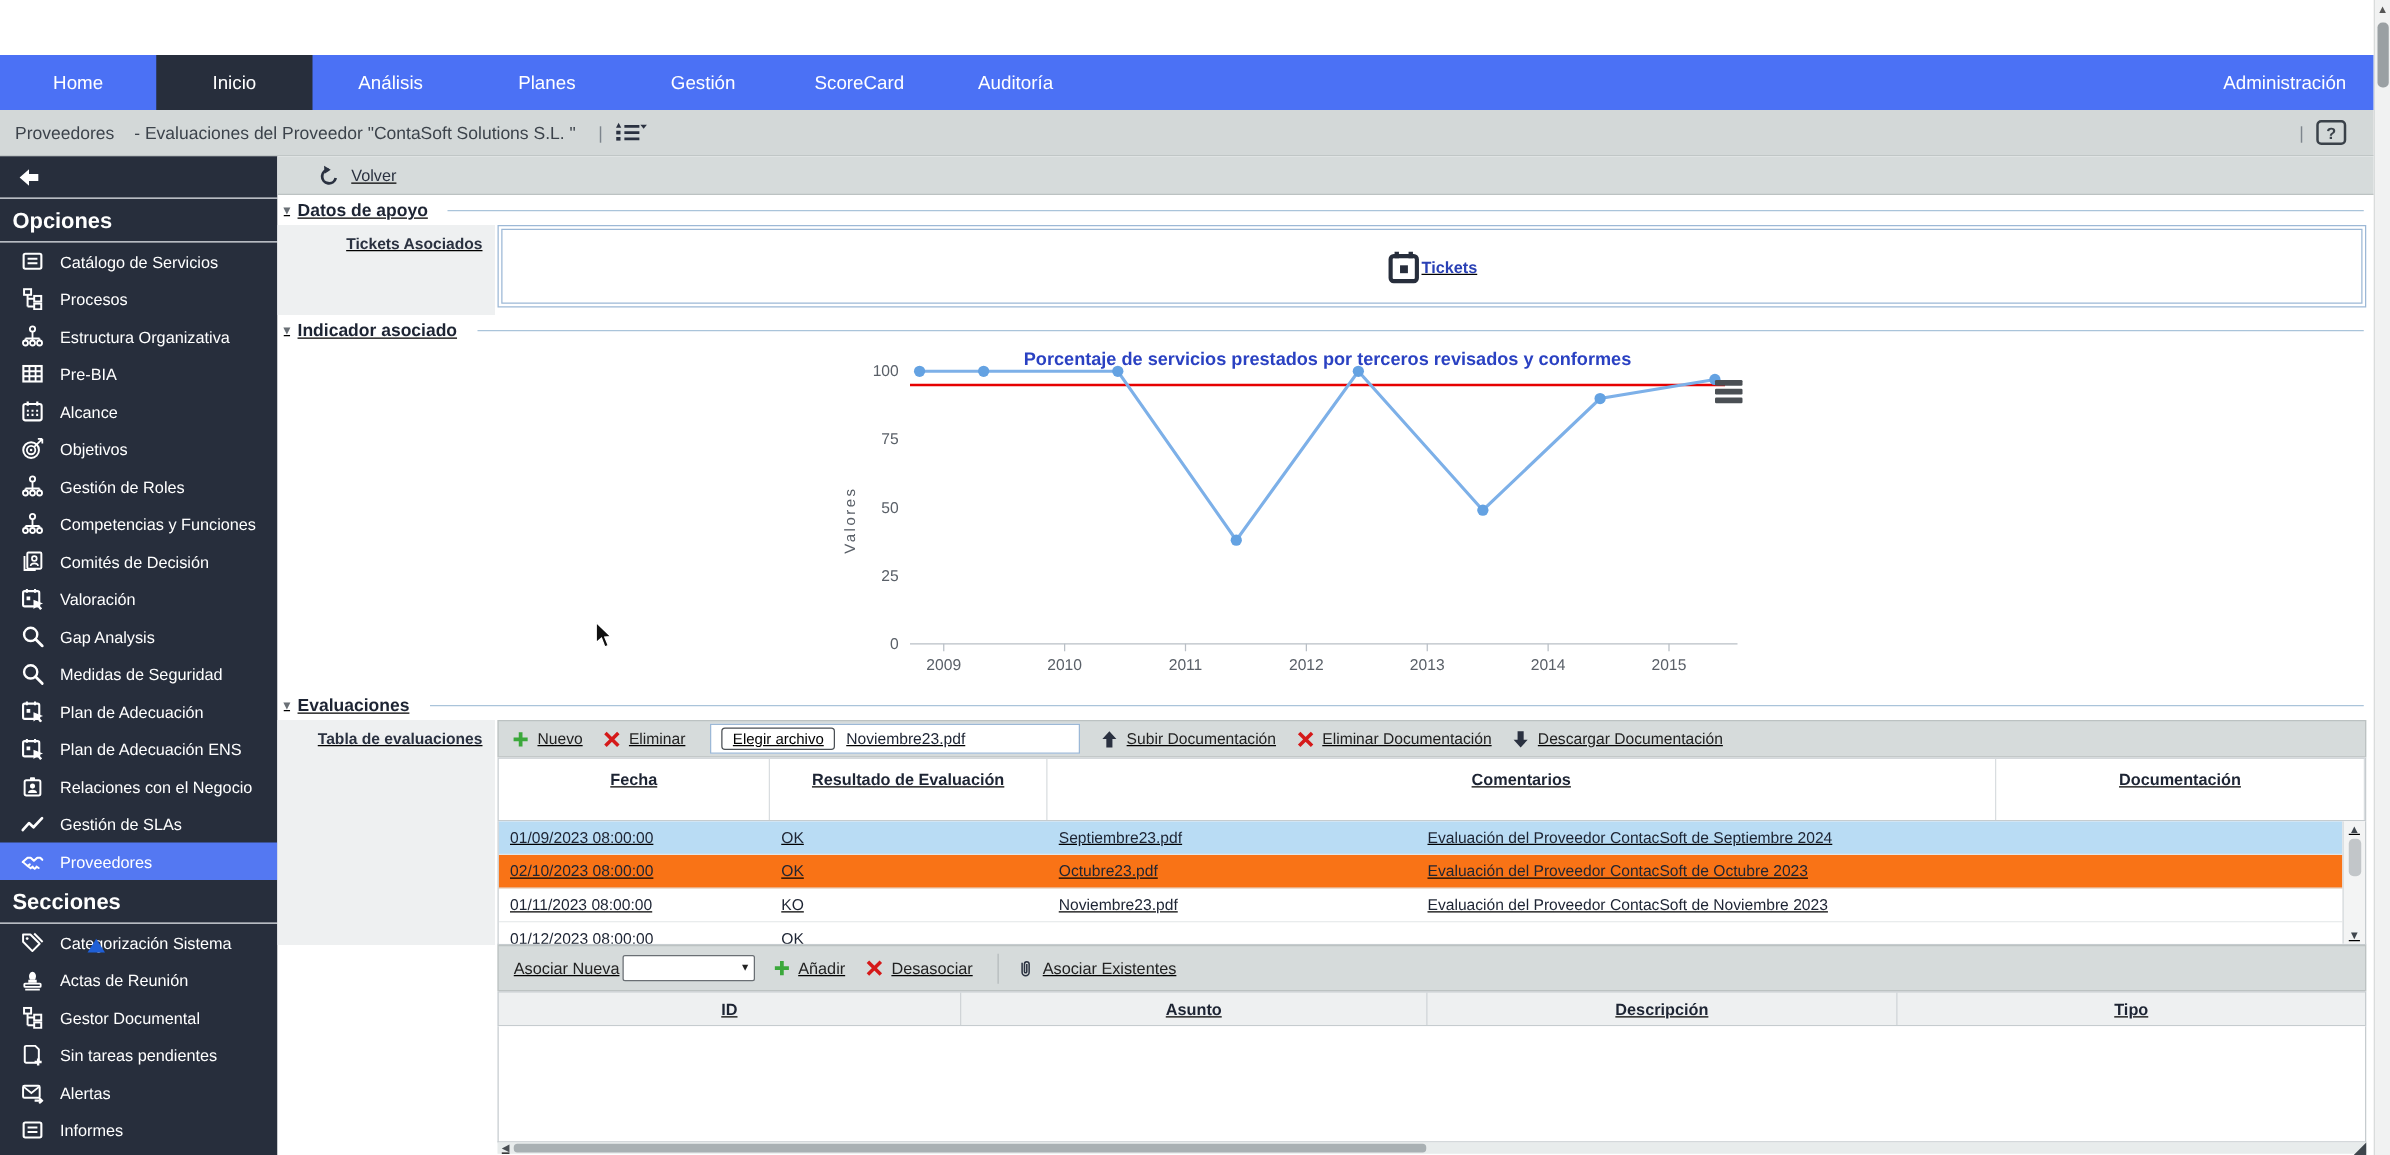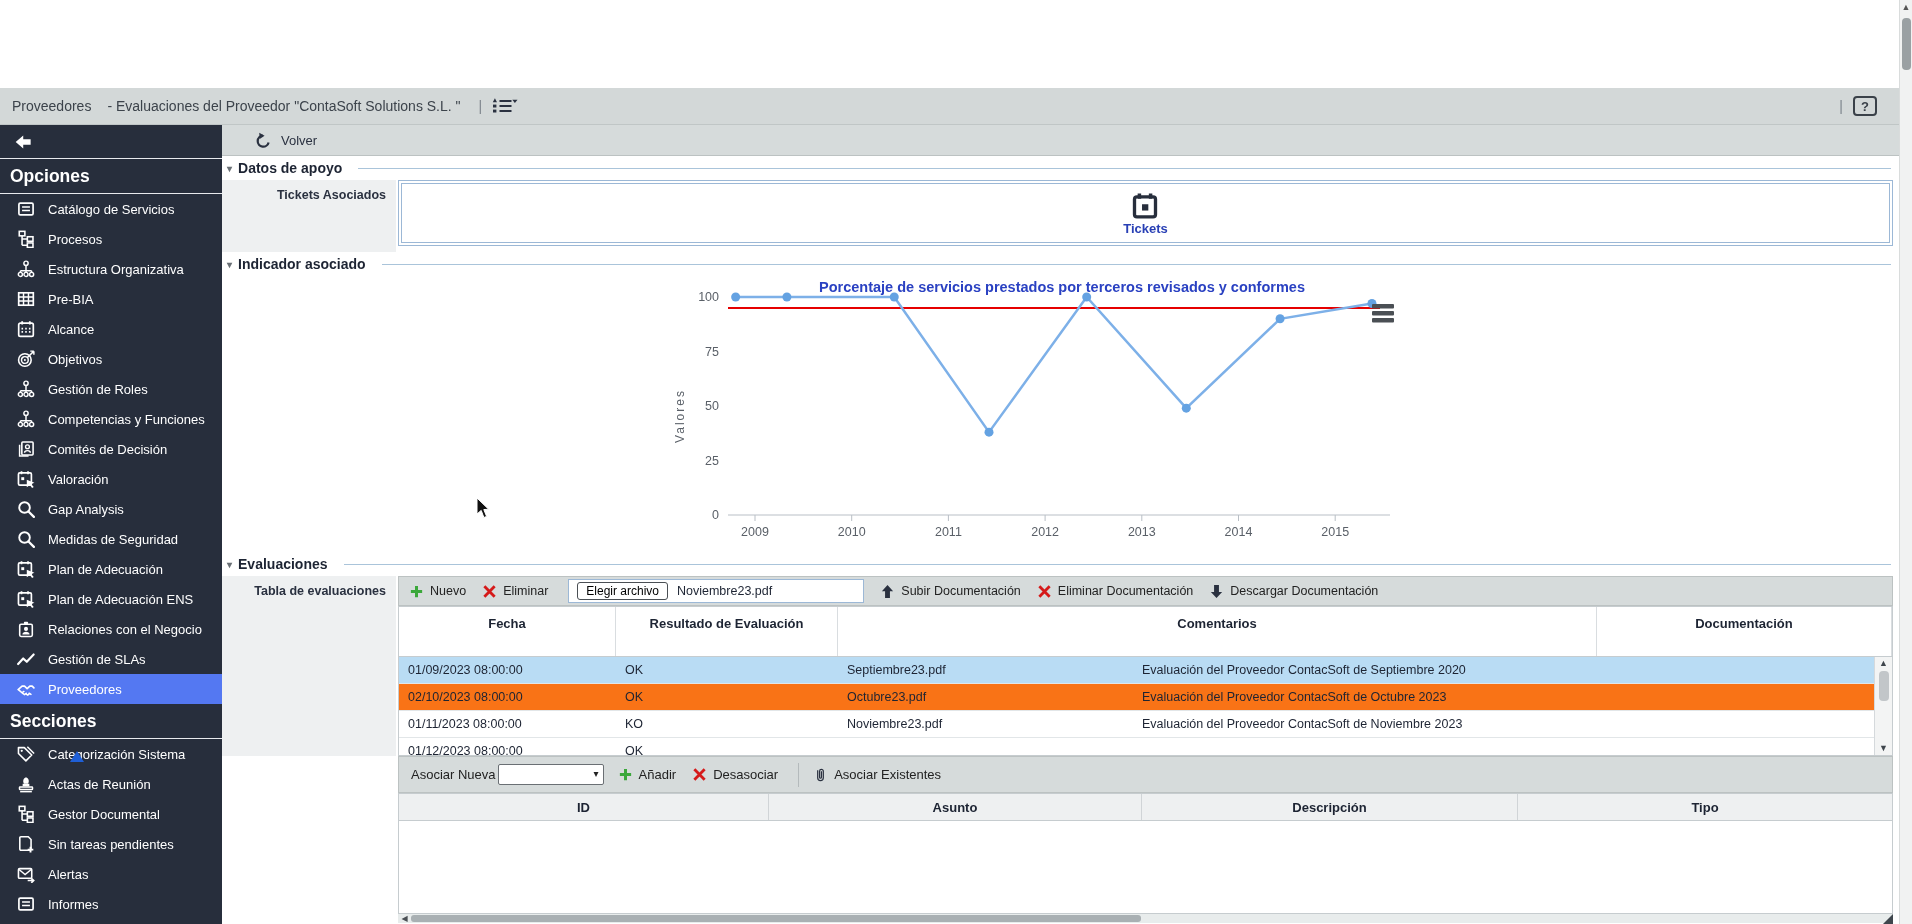--- a/index.html
+++ b/index.html
@@ -54,39 +54,39 @@
   .alert-tri { position:absolute; left:70px; top:751px; width:0; height:0;
     border-left:7px solid transparent; border-right:7px solid transparent;
     border-bottom:11px solid #1f5fd6; }
 
   
   .icn { display:inline-flex; }
   .icn svg { width:100%; height:100%; display:block; }
   .ic-dark { color:#2a3140; } .ic-green { color:#3ba83b; } .ic-red { color:#d51a1a; }
 
   
-  .content { position:absolute; top:125px; left:222px; width:1677px; height:799px; background:#fff; }
+  .content { position:absolute; top:125px; left:222px; width:1677px; height:799px; background:#fff;text-decoration:underline; }
   .volverbar { height:31px; background:#d6dbdb; border-bottom:1px solid #bcc2c2;
     display:flex; align-items:center; gap:9px; padding-left:33px; font-size:13px; color:#2a3140; }
   .volverbar .icn { width:17px; height:17px; }
   .vbtn { display:flex; align-items:center; gap:9px; cursor:pointer; }
 
   .sec-head { height:24px; display:flex; align-items:center; gap:6px; padding-left:5px;
     font-size:14px; font-weight:bold; color:#1d2433; cursor:pointer; }
   .sec-head .tri { color:#6a7076; font-size:10px; }
   .sec-head .rule { flex:1; height:1px; background:#aac4da; margin:0 8px 0 10px; }
 
   .lblcol { width:174px; background:#eef0f1; flex:none; font-size:12.5px; font-weight:bold;
     color:#2a3140; text-align:right; padding:8px 10px 0 0; }
 
   .datos-body { height:72px; display:flex; }
   .tickets-outer { flex:1; margin:0 6px 6px 2px; border:1px solid #9cb8d6; padding:2px; }
   .tickets-inner { height:100%; border:1px solid #9cb8d6; display:flex; flex-direction:column;
     align-items:center; justify-content:center; }
-  .tickets-btn { display:flex; flex-direction:column; align-items:center; cursor:pointer; }
+  .tickets-btn { display:flex; flex-direction:row; align-items:center; cursor:pointer; }
   .tickets-btn .icn { width:28px; height:28px; color:#272e3c; }
   .tickets-btn span { font-size:13px; font-weight:bold; color:#2940b5; margin-top:1px; }
 
   .chart-row { height:276px; position:relative; }
   svg.chart { position:absolute; left:0; top:0; }
   .c-title { font-size:14.5px; font-weight:bold; fill:#2a41c2; }
   .c-tick  { font-size:12.5px; fill:#5a6068; }
   .c-ylab  { font-size:12px; fill:#5a6068; letter-spacing:2px; }
 
   .eval-body { display:flex; }
@@ -148,20 +148,30 @@
     background:#9aa0a3; border-radius:4px; cursor:pointer; }
 
   .cursor { position:absolute; left:476px; top:498px; width:15px; height:21px; pointer-events:none; }
 </style>
 </head>
 <body>
 
 <div class="screen">
 
 
+  <nav class="mainnav">
+    <div class="nav-item">Home</div>
+    <div class="nav-item active">Inicio</div>
+    <div class="nav-item">Análisis</div>
+    <div class="nav-item">Planes</div>
+    <div class="nav-item">Gestión</div>
+    <div class="nav-item">ScoreCard</div>
+    <div class="nav-item">Auditoría</div>
+    <div class="nav-right">Administración</div>
+  </nav>
 
   <div class="crumbbar">
     <span class="crumb-root">Proveedores</span>
     <span class="crumb-trail">- Evaluaciones del Proveedor "ContaSoft Solutions S.L. "</span>
     <span class="crumb-sep">|</span>
     <span class="icn crumb-listicon">
         <svg viewBox="0 0 26 18">
           <path d="M7.5 4h12M7.5 9h12M7.5 14h12" fill="none" stroke="currentColor" stroke-width="2.2"></path>
           <path d="M2.9 1.2L0.8 5.2h4.2z" fill="currentColor"></path>
           <rect x="1" y="7.6" width="3.4" height="2.9" fill="currentColor"></rect>
@@ -571,21 +581,21 @@
           <div class="hc wf">Comentarios</div>
           <div class="hc w2">Documentación</div>
         </div>
 
         <div class="erows">
           <div class="erows-inner">
             <div class="erow sel">
               <div class="w0">01/09/2023 08:00:00</div>
               <div class="w1">OK</div>
               <div class="w2">Septiembre23.pdf</div>
-              <div class="wf">Evaluación del Proveedor ContacSoft de Septiembre 2020</div>
+              <div class="wf">Evaluación del Proveedor ContacSoft de Septiembre 2024</div>
             </div>
             <div class="erow">
               <div class="w0">02/10/2023 08:00:00</div>
               <div class="w1">OK</div>
               <div class="w2">Octubre23.pdf</div>
               <div class="wf">Evaluación del Proveedor ContacSoft de Octubre 2023</div>
             </div>
             <div class="erow">
               <div class="w0">01/11/2023 08:00:00</div>
               <div class="w1">KO</div>

